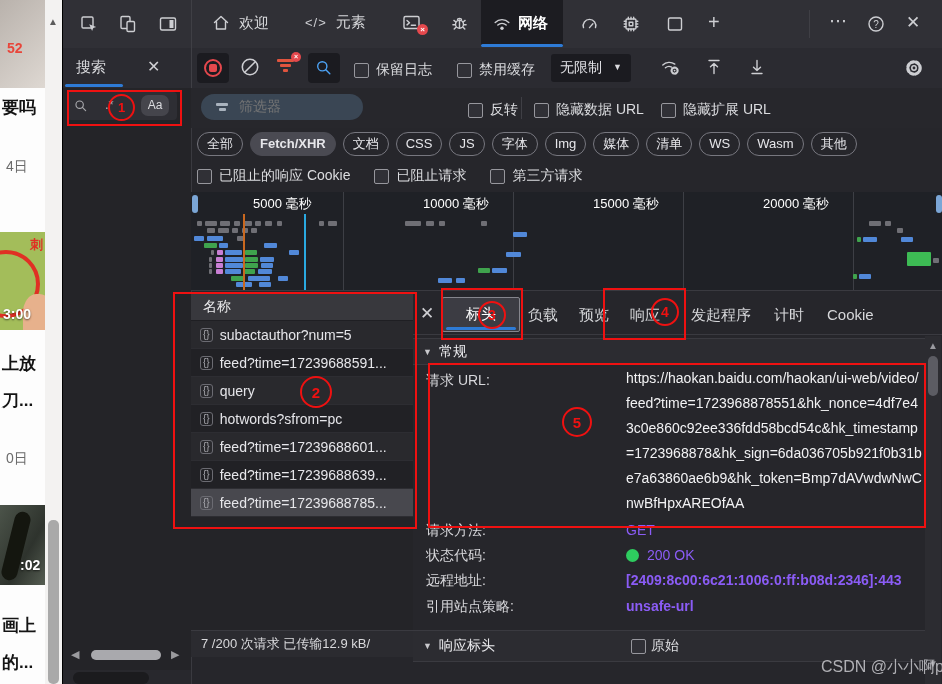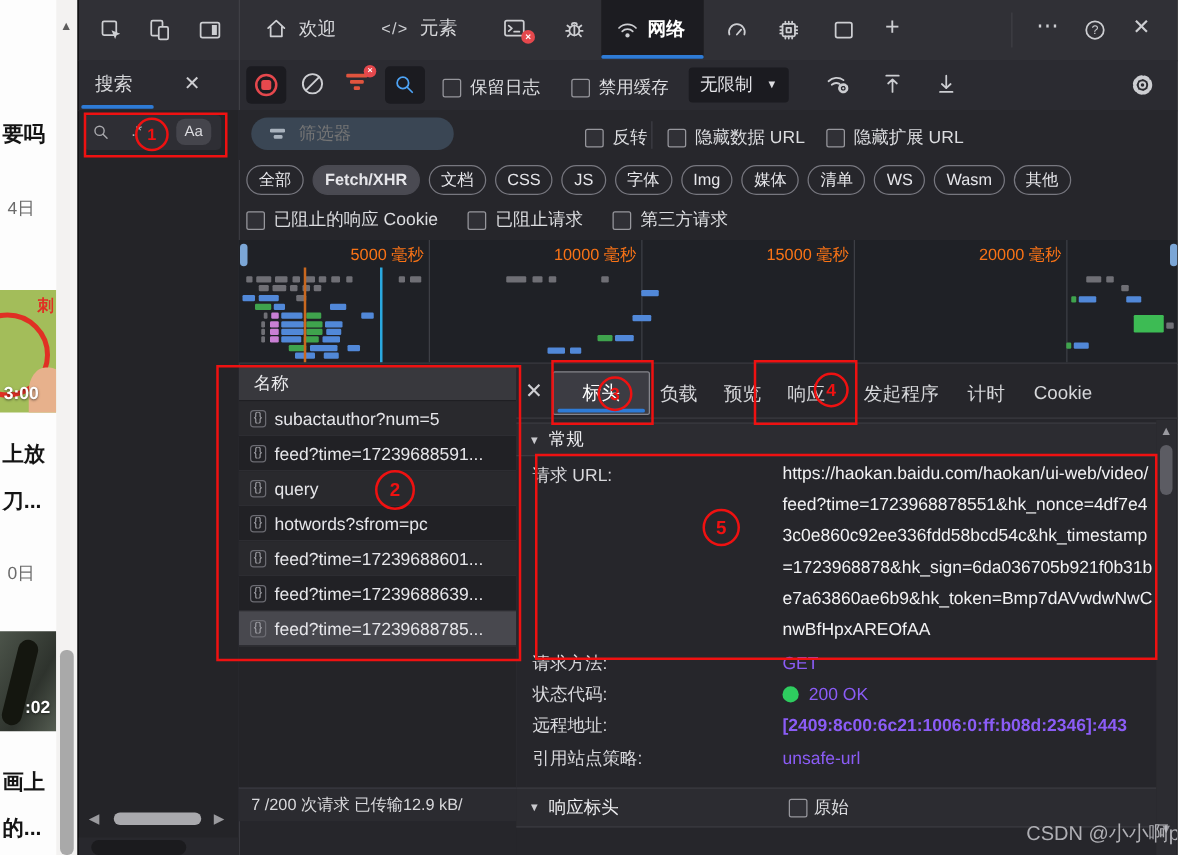--- a/index.html
+++ b/index.html
@@ -28,21 +28,21 @@
   .badge{position:absolute;width:11px;height:11px;border-radius:50%;background:#e5484d;color:#fff;
          font-size:8px;line-height:11px;text-align:center;font-weight:bold;}
   .cb{width:13px;height:13px;border:1px solid #97979d;border-radius:2px;background:#303036;flex:0 0 auto;}
   .cbl{font-size:14px;color:#dcdde0;margin-left:7px;white-space:nowrap;}
   .chip{height:22px;line-height:22px;padding:0 9px;border:1px solid #77777f;border-radius:12px;
         color:#e6e6ea;font-size:13px;margin-right:7px;white-space:nowrap;}
   .chip.sel{background:#4a4a52;border-color:#4a4a52;font-weight:bold;}
   .vline{position:absolute;width:1px;background:#3f3f45;}
   
   .tl{position:absolute;left:128px;top:192px;width:752px;height:98px;background:#1f2126;border-bottom:1px solid #3a3a40;overflow:hidden;}
-  .tick-label{position:absolute;top:3px;width:86px;text-align:right;font-size:13px;color:#f97316;white-space:nowrap;}
+  .tick-label{position:absolute;top:3px;width:86px;font-size:13px;color:#ffffff;white-space:nowrap;}
   .gline{position:absolute;top:0;width:1px;height:98px;background:#3d3f45;}
   .handle{position:absolute;top:3px;width:6px;height:18px;border-radius:3px;background:#7ba6d6;}
   
   .names{position:absolute;left:128px;top:292px;width:222px;height:338px;background:#242428;border-right:1px solid #3a3a40;overflow:hidden;}
   .names-h{height:28px;line-height:28px;background:#38383d;border-bottom:1px solid #1f1f23;padding-left:12px;font-size:14px;color:#eaeaec;}
   .req{height:27px;display:flex;align-items:center;padding-left:9px;font-size:14px;color:#e6e6ea;border-bottom:1px solid #2d2d32;white-space:nowrap;overflow:hidden;}
   .req .json-ic{flex:0 0 auto;font-size:10px;color:#a6a6ac;border:1px solid #6b6b72;border-radius:3px;padding:0 2px;margin-right:7px;line-height:12px;}
   .req.odd{background:#29292d;} .req.even{background:#212125;} .req.sel{background:#48484e;}
   .sumbar{position:absolute;left:128px;top:630px;width:222px;height:26px;background:#2b2b30;border-top:1px solid #3a3a40;
           font-size:13px;color:#d9d9dc;line-height:26px;padding-left:10px;white-space:nowrap;overflow:hidden;}
@@ -62,20 +62,23 @@
            display:flex;align-items:center;justify-content:center;pointer-events:none;}
   .wm{position:absolute;left:758px;top:657px;font-size:16px;color:rgba(205,205,210,.82);white-space:nowrap;}
   .funnel b{display:block;height:2.5px;background:#e0543e;border-radius:1px;margin:0 auto 2.5px;}
 </style>
 </head>
 <body>
 
 <div id="root">
 
   <div class="strip">
+    <div class="pg-thumb" style="top:0;height:88px;background:linear-gradient(135deg,#b9b2ac,#ded8d2);">
+      <span class="pg-time" style="left:7px;top:40px;color:#e8453a;text-shadow:none;">52</span>
+    </div>
     <div class="pg-title" style="left:2px;top:96px;">要吗</div>
     <div class="pg-date" style="left:6px;top:158px;">4日</div>
 
     <div class="pg-thumb" style="top:232px;height:98px;background:#a3bd5a;">
       <span style="position:absolute;right:2px;top:4px;color:#e03024;font-size:13px;font-weight:bold;">刺</span>
       <span style="position:absolute;left:-28px;top:18px;width:60px;height:60px;border:4px solid #e03024;border-radius:50%;"></span>
       <span style="position:absolute;right:-8px;bottom:-6px;width:30px;height:42px;background:#e7b18c;border-radius:45% 45% 0 0;"></span>
       <span class="pg-time" style="left:3px;top:74px;">3:00</span>
     </div>
     <div class="pg-title" style="left:2px;top:352px;">上放</div>
@@ -463,21 +466,21 @@
       <span class="kval" style="top:230px;">GET</span>
 
       <span class="klabel" style="top:255px;">状态代码:</span>
       <span class="abs" style="left:213px;top:257px;width:13px;height:13px;border-radius:50%;background:#2ecc5f;"></span>
       <span class="kval" style="left:234px;top:255px;">200 OK</span>
 
       <span class="klabel" style="top:280px;">远程地址:</span>
       <span class="kval" style="top:280px;font-weight:bold;">[2409:8c00:6c21:1006:0:ff:b08d:2346]:443</span>
 
       <span class="klabel" style="top:306px;">引用站点策略:</span>
-      <span class="kval" style="top:306px;">unsafe-url</span>
+      <span class="kval" style="top:306px;font-weight:bold;">unsafe-url</span>
 
       <div class="sect" style="top:338px;height:30px;">
         <span class="tri">▼</span>
         <span>响应标头</span>
         <span class="row" style="position:absolute;left:218px;">
           <span class="cb"></span>
           <span class="cbl" style="margin-left:5px;">原始</span>
         </span>
       </div>
 

